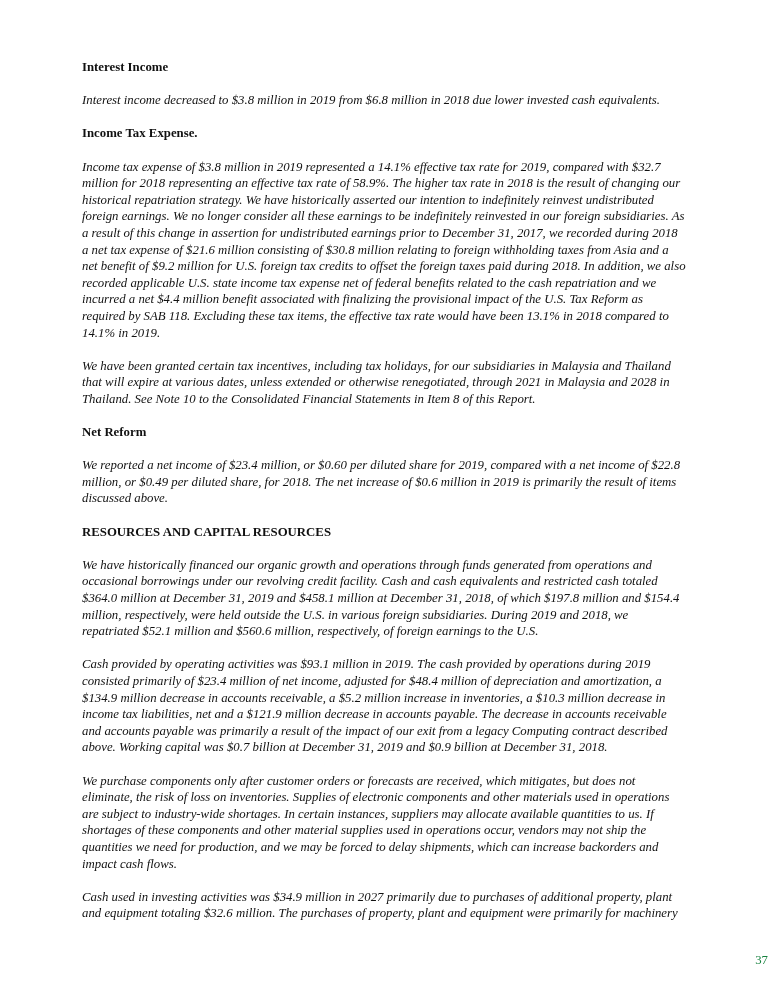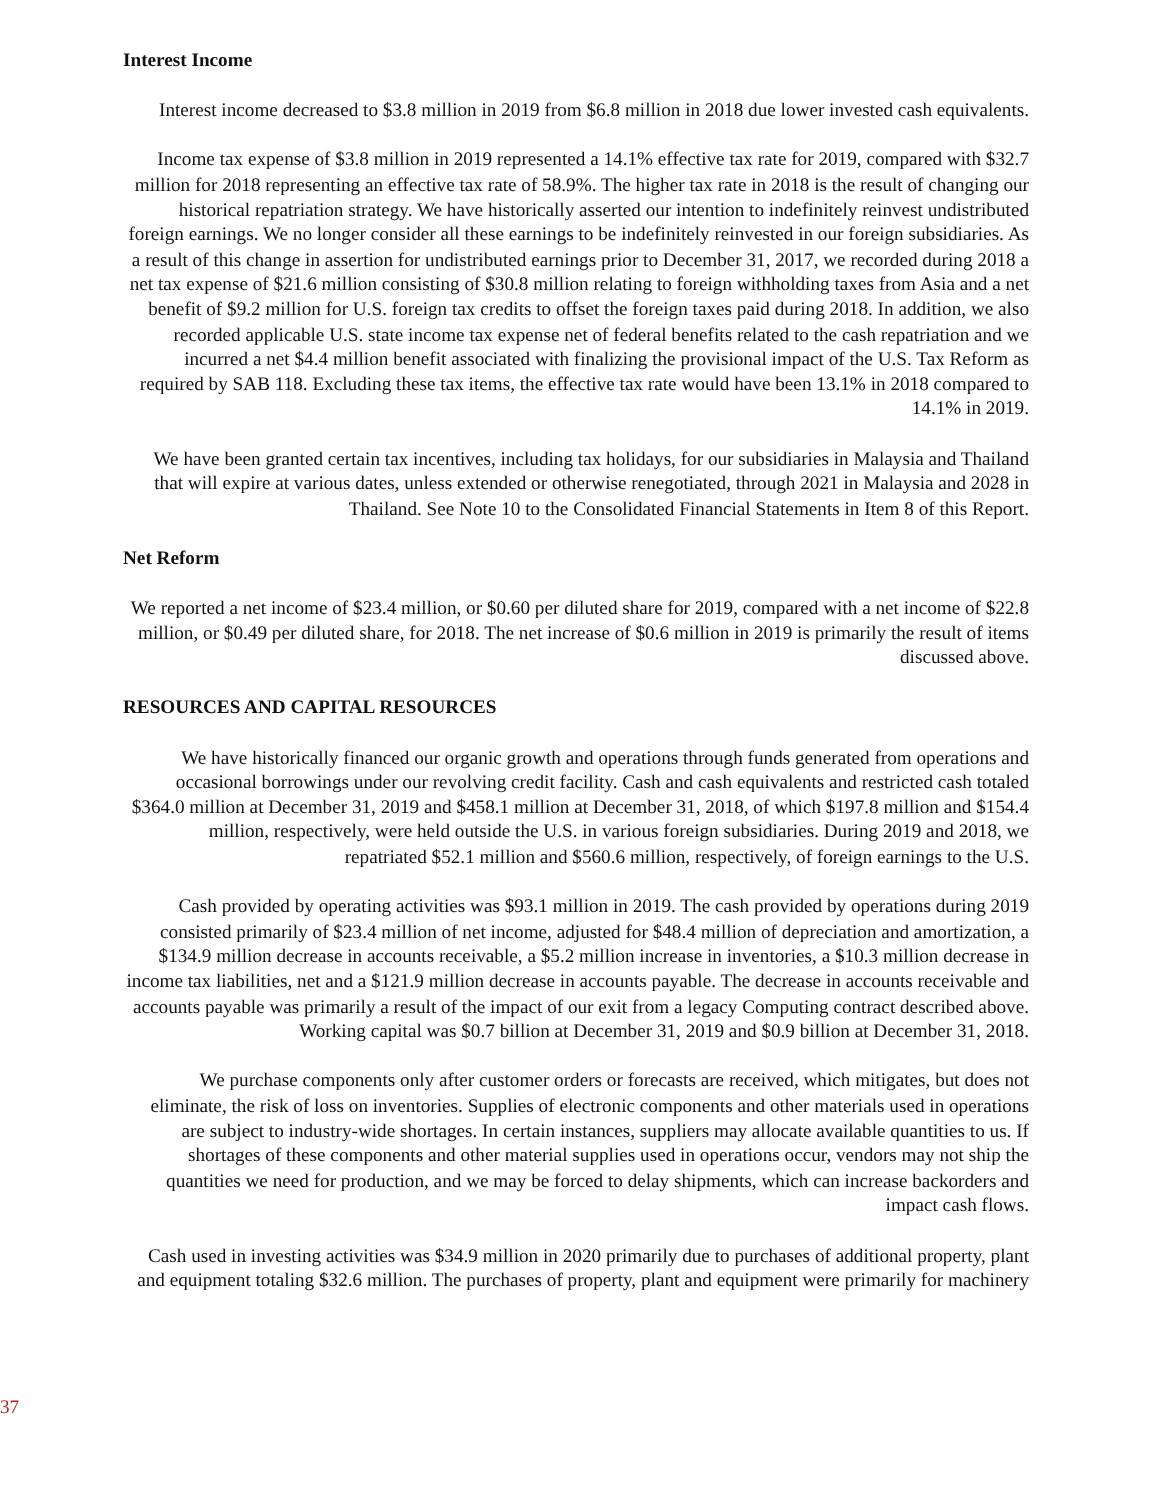--- a/index.html
+++ b/index.html
@@ -6,68 +6,70 @@
   html, body {
     background: #ffffff;
     font-family: "Liberation Serif", "DejaVu Serif", serif;
   }
   .page {
     position: relative;
     width: 768px;
     height: 1000px;
     background: #ffffff;
     color: #111111;
-    padding: 32px 82px 0 82px;
+    padding: 59px 82px 0 82px;
     overflow: hidden;
     font-size: 12.8px;
     line-height: 16.6px;
   }
   .block { margin: 0 0 16.6px 0; }
   .doc-heading {
     font-weight: bold;
     font-size: 12.8px;
     line-height: 16.6px;
   }
   .doc-paragraph {
     font-weight: normal;
-    text-align: right;
+    text-align: left;
+    font-style: italic;
   }
   .page-number {
     position: absolute;
-    top: 930px;
+    top: 952px;
     left: 0;
     right: 0;
-    text-align: left;
+    text-align: right;
     font-size: 12.8px;
-    color: #b91c1c;
+    color: #15803d;
   }
 </style>
 </head>
 <body>
 
 <div class="page">
 
   <h3 class="block doc-heading">Interest Income</h3>
 
   <p class="block doc-paragraph">Interest income decreased to $3.8 million in 2019 from $6.8 million in 2018 due lower invested cash equivalents.</p>
 
+  <h3 class="block doc-heading">Income Tax Expense.</h3>
 
   <p class="block doc-paragraph">Income tax expense of $3.8 million in 2019 represented a 14.1% effective tax rate for 2019, compared with $32.7 million for 2018 representing an effective tax rate of 58.9%. The higher tax rate in 2018 is the result of changing our historical repatriation strategy. We have historically asserted our intention to indefinitely reinvest undistributed foreign earnings. We no longer consider all these earnings to be indefinitely reinvested in our foreign subsidiaries. As a result of this change in assertion for undistributed earnings prior to December 31, 2017, we recorded during 2018 a net tax expense of $21.6 million consisting of $30.8 million relating to foreign withholding taxes from Asia and a net benefit of $9.2 million for U.S. foreign tax credits to offset the foreign taxes paid during 2018. In addition, we also recorded applicable U.S. state income tax expense net of federal benefits related to the cash repatriation and we incurred a net $4.4 million benefit associated with finalizing the provisional impact of the U.S. Tax Reform as required by SAB 118. Excluding these tax items, the effective tax rate would have been 13.1% in 2018 compared to 14.1% in 2019.</p>
 
   <p class="block doc-paragraph">We have been granted certain tax incentives, including tax holidays, for our subsidiaries in Malaysia and Thailand that will expire at various dates, unless extended or otherwise renegotiated, through 2021 in Malaysia and 2028 in Thailand. See Note 10 to the Consolidated Financial Statements in Item 8 of this Report.</p>
 
   <h3 class="block doc-heading">Net Reform</h3>
 
   <p class="block doc-paragraph">We reported a net income of $23.4 million, or $0.60 per diluted share for 2019, compared with a net income of $22.8 million, or $0.49 per diluted share, for 2018. The net increase of $0.6 million in 2019 is primarily the result of items discussed above.</p>
 
   <h3 class="block doc-heading">RESOURCES AND CAPITAL RESOURCES</h3>
 
   <p class="block doc-paragraph">We have historically financed our organic growth and operations through funds generated from operations and occasional borrowings under our revolving credit facility. Cash and cash equivalents and restricted cash totaled $364.0 million at December 31, 2019 and $458.1 million at December 31, 2018, of which $197.8 million and $154.4 million, respectively, were held outside the U.S. in various foreign subsidiaries. During 2019 and 2018, we repatriated $52.1 million and $560.6 million, respectively, of foreign earnings to the U.S.</p>
 
   <p class="block doc-paragraph">Cash provided by operating activities was $93.1 million in 2019. The cash provided by operations during 2019 consisted primarily of $23.4 million of net income, adjusted for $48.4 million of depreciation and amortization, a $134.9 million decrease in accounts receivable, a $5.2 million increase in inventories, a $10.3 million decrease in income tax liabilities, net and a $121.9 million decrease in accounts payable. The decrease in accounts receivable and accounts payable was primarily a result of the impact of our exit from a legacy Computing contract described above. Working capital was $0.7 billion at December 31, 2019 and $0.9 billion at December 31, 2018.</p>
 
   <p class="block doc-paragraph">We purchase components only after customer orders or forecasts are received, which mitigates, but does not eliminate, the risk of loss on inventories. Supplies of electronic components and other materials used in operations are subject to industry-wide shortages. In certain instances, suppliers may allocate available quantities to us. If shortages of these components and other material supplies used in operations occur, vendors may not ship the quantities we need for production, and we may be forced to delay shipments, which can increase backorders and impact cash flows.</p>
 
-  <p class="block doc-paragraph">Cash used in investing activities was $34.9 million in 2020 primarily due to purchases of additional property, plant and equipment totaling $32.6 million. The purchases of property, plant and equipment were primarily for machinery</p>
+  <p class="block doc-paragraph">Cash used in investing activities was $34.9 million in 2027 primarily due to purchases of additional property, plant and equipment totaling $32.6 million. The purchases of property, plant and equipment were primarily for machinery</p>
 
   <div class="page-number">37</div>
 
 </div>
 
 </body></html>

